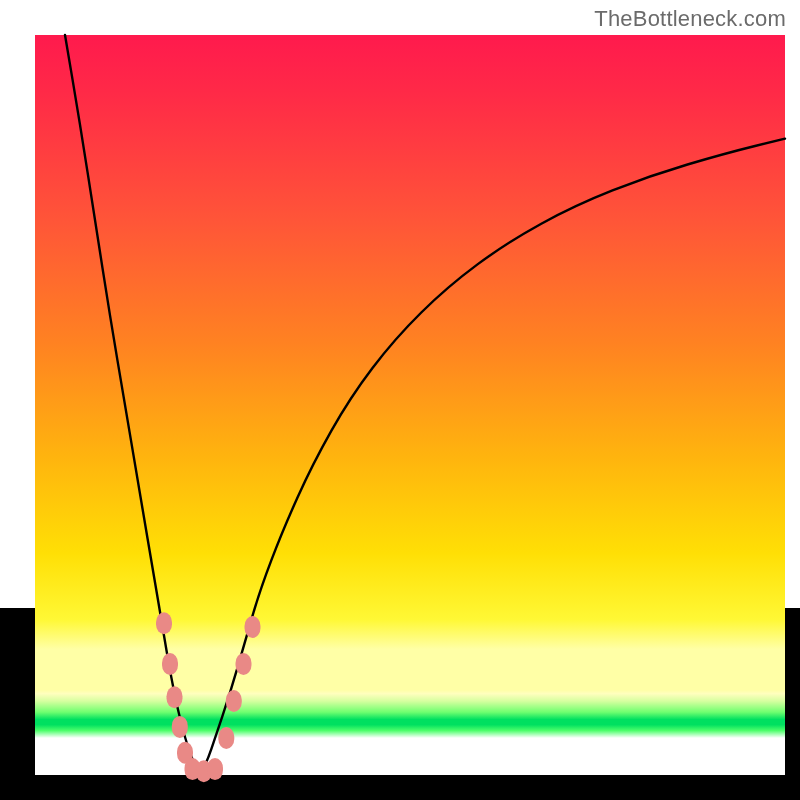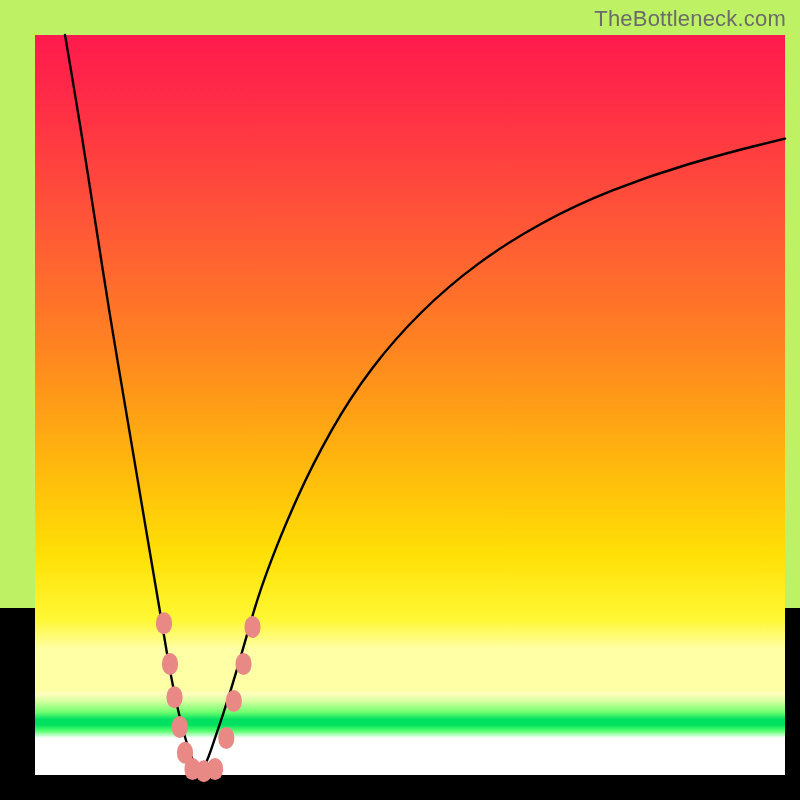--- a/index.html
+++ b/index.html
@@ -10,21 +10,21 @@
     background: #000;
     overflow: hidden;
     font-family: Arial, Helvetica, sans-serif;
   }
   .frame {
     position: absolute;
     left: 0;
     top: 0;
     width: 800px;
     height: 608px;
-    background: #bef264;
+    background: #ffffff;
   }
   
   .plot-area {
     position: absolute;
     left: 35px;
     top: 35px;
     width: 750px;
     height: 740px;
     
     background: linear-gradient(

